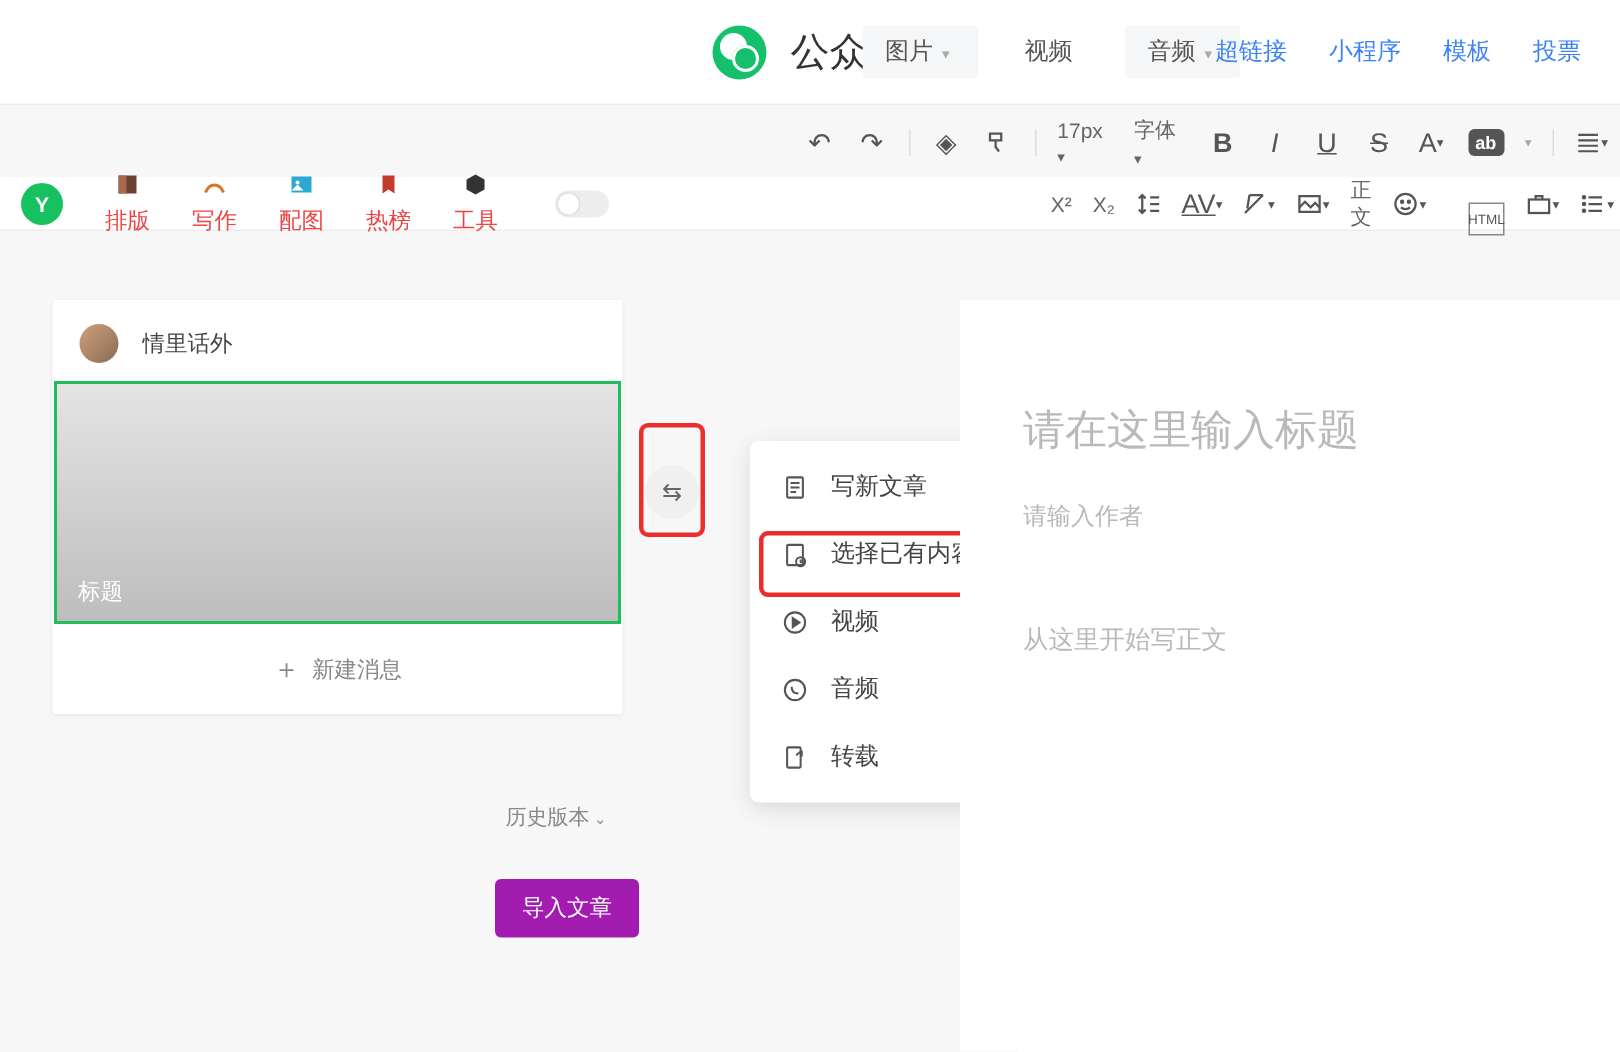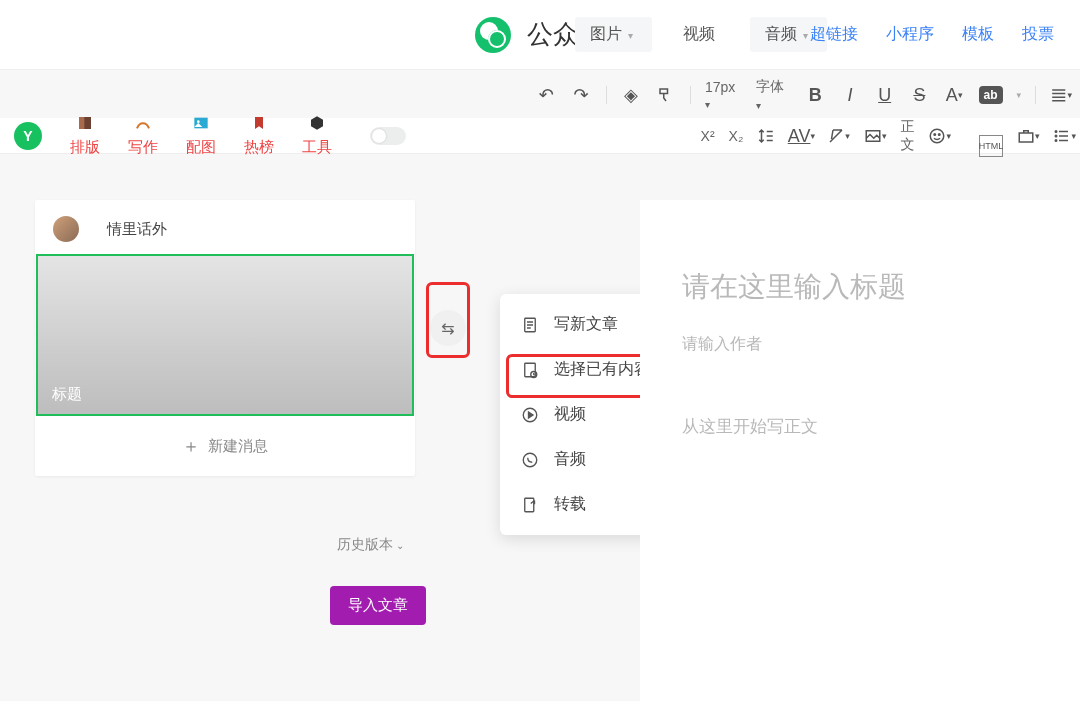--- a/index.html
+++ b/index.html
@@ -104,21 +104,21 @@
 
   
   .workspace{position:absolute;top:154px;left:0;right:0;bottom:0;}
 
   
   .left-card{
     position:absolute;left:35px;top:46px;width:380px;
     background:#fff;border-radius:2px;
     box-shadow:0 1px 3px rgba(0,0,0,.06);
   }
-  .author-row{display:flex;align-items:center;gap:28px;padding:16px 18px 12px;font-family:Liberation Serif, serif;}
+  .author-row{display:flex;align-items:center;gap:16px;padding:16px 18px 12px;font-family:Liberation Serif, serif;}
   .avatar{width:26px;height:26px;border-radius:50%;
     background:linear-gradient(135deg,#cfa07a,#8a6b55);
   }
   .author-name{font-size:15px;color:#444;}
   .thumb{
     margin:0 1px;height:162px;position:relative;border:2px solid #1fbe5a;
     background:linear-gradient(#e4e4e4,#bdbdbd);
   }
   .thumb-label{
     position:absolute;left:14px;bottom:10px;color:#fff;font-size:15px;

